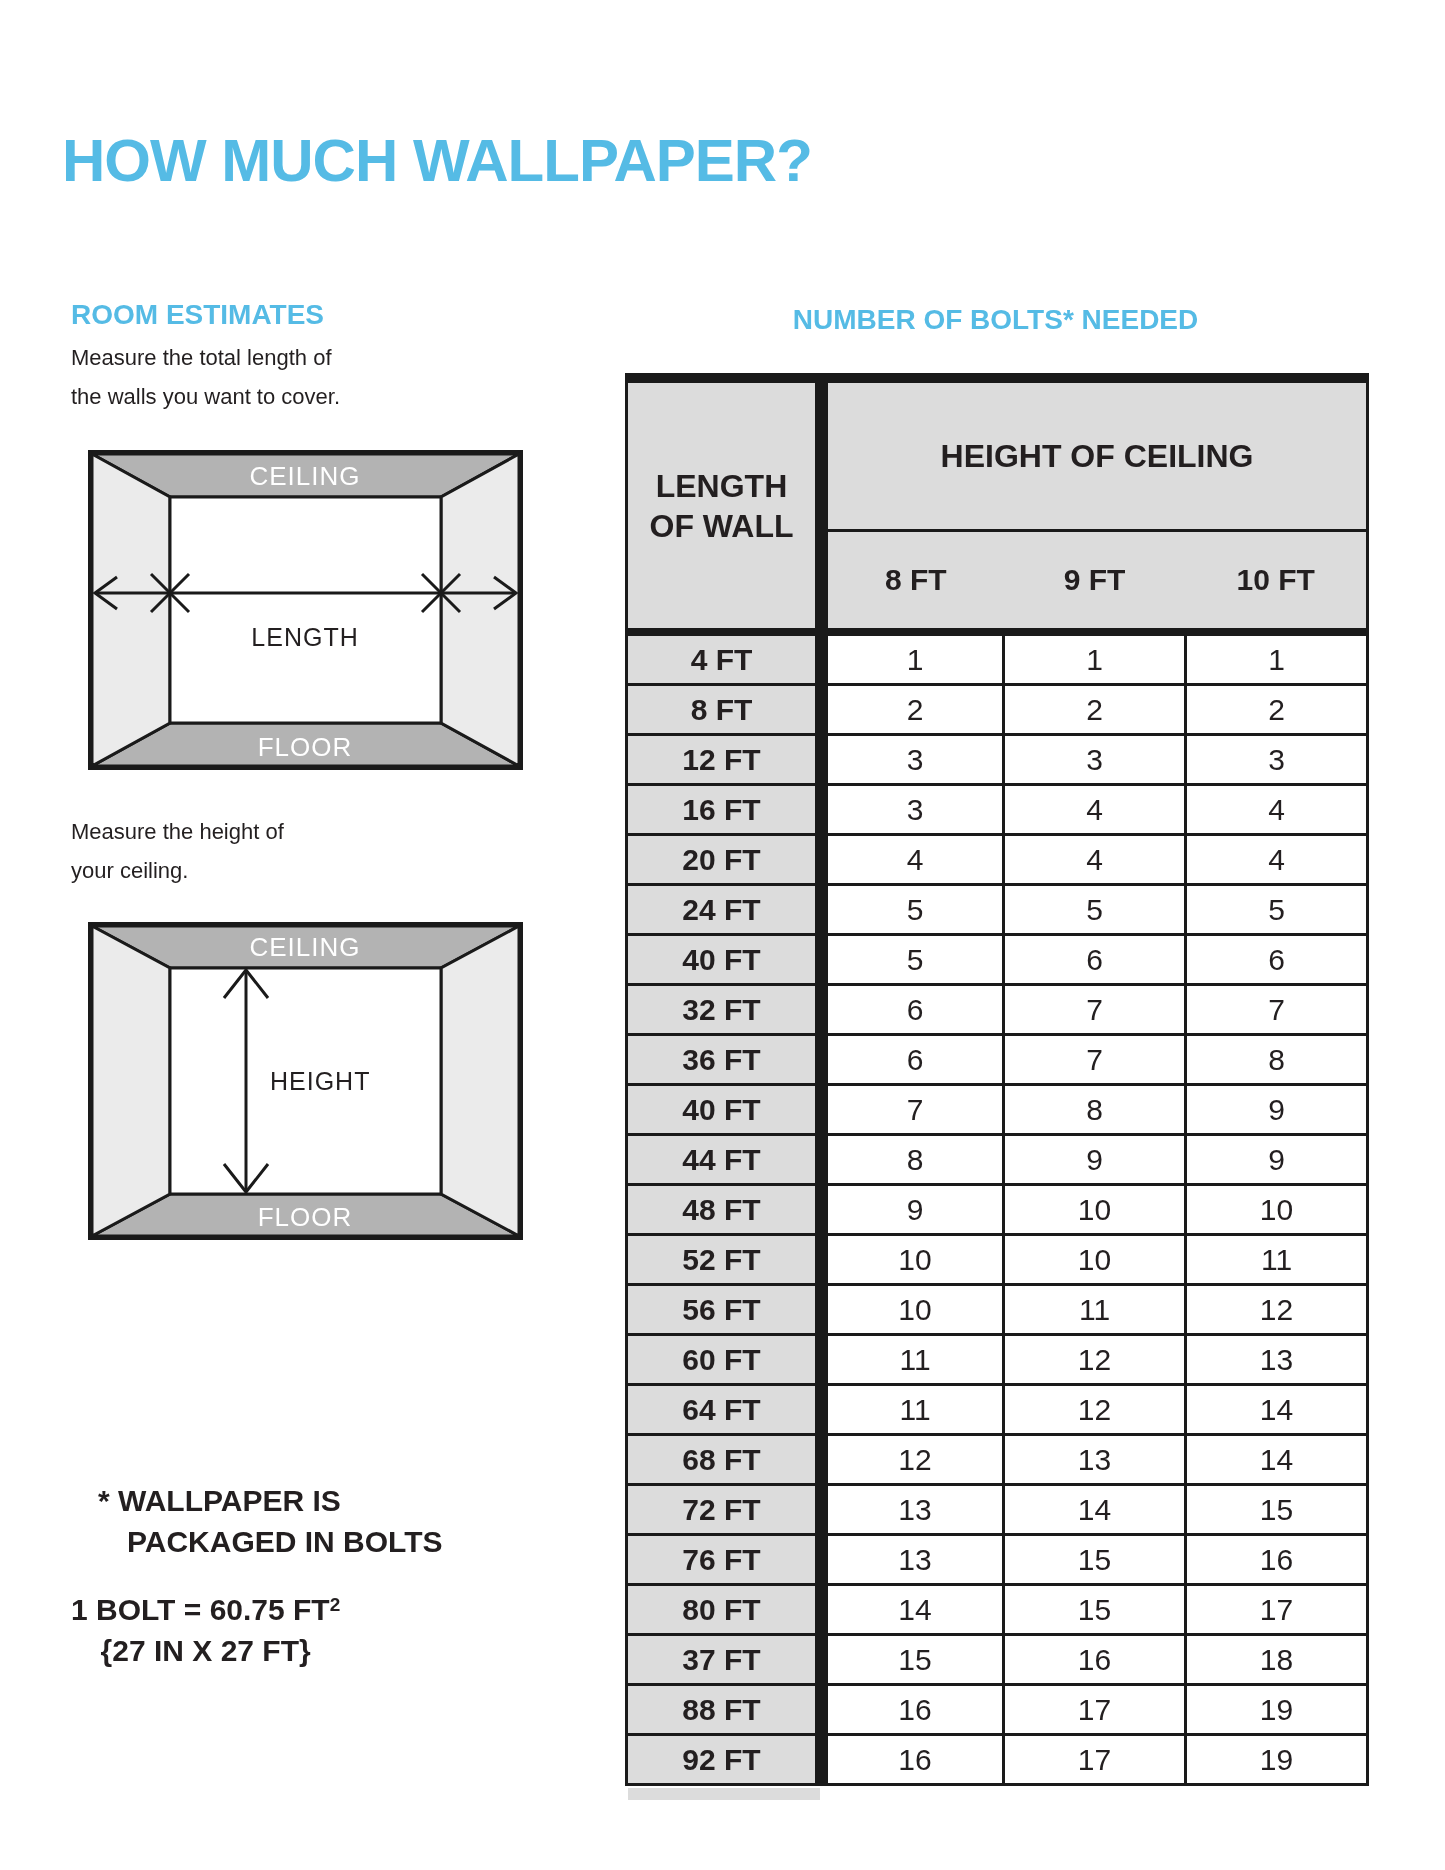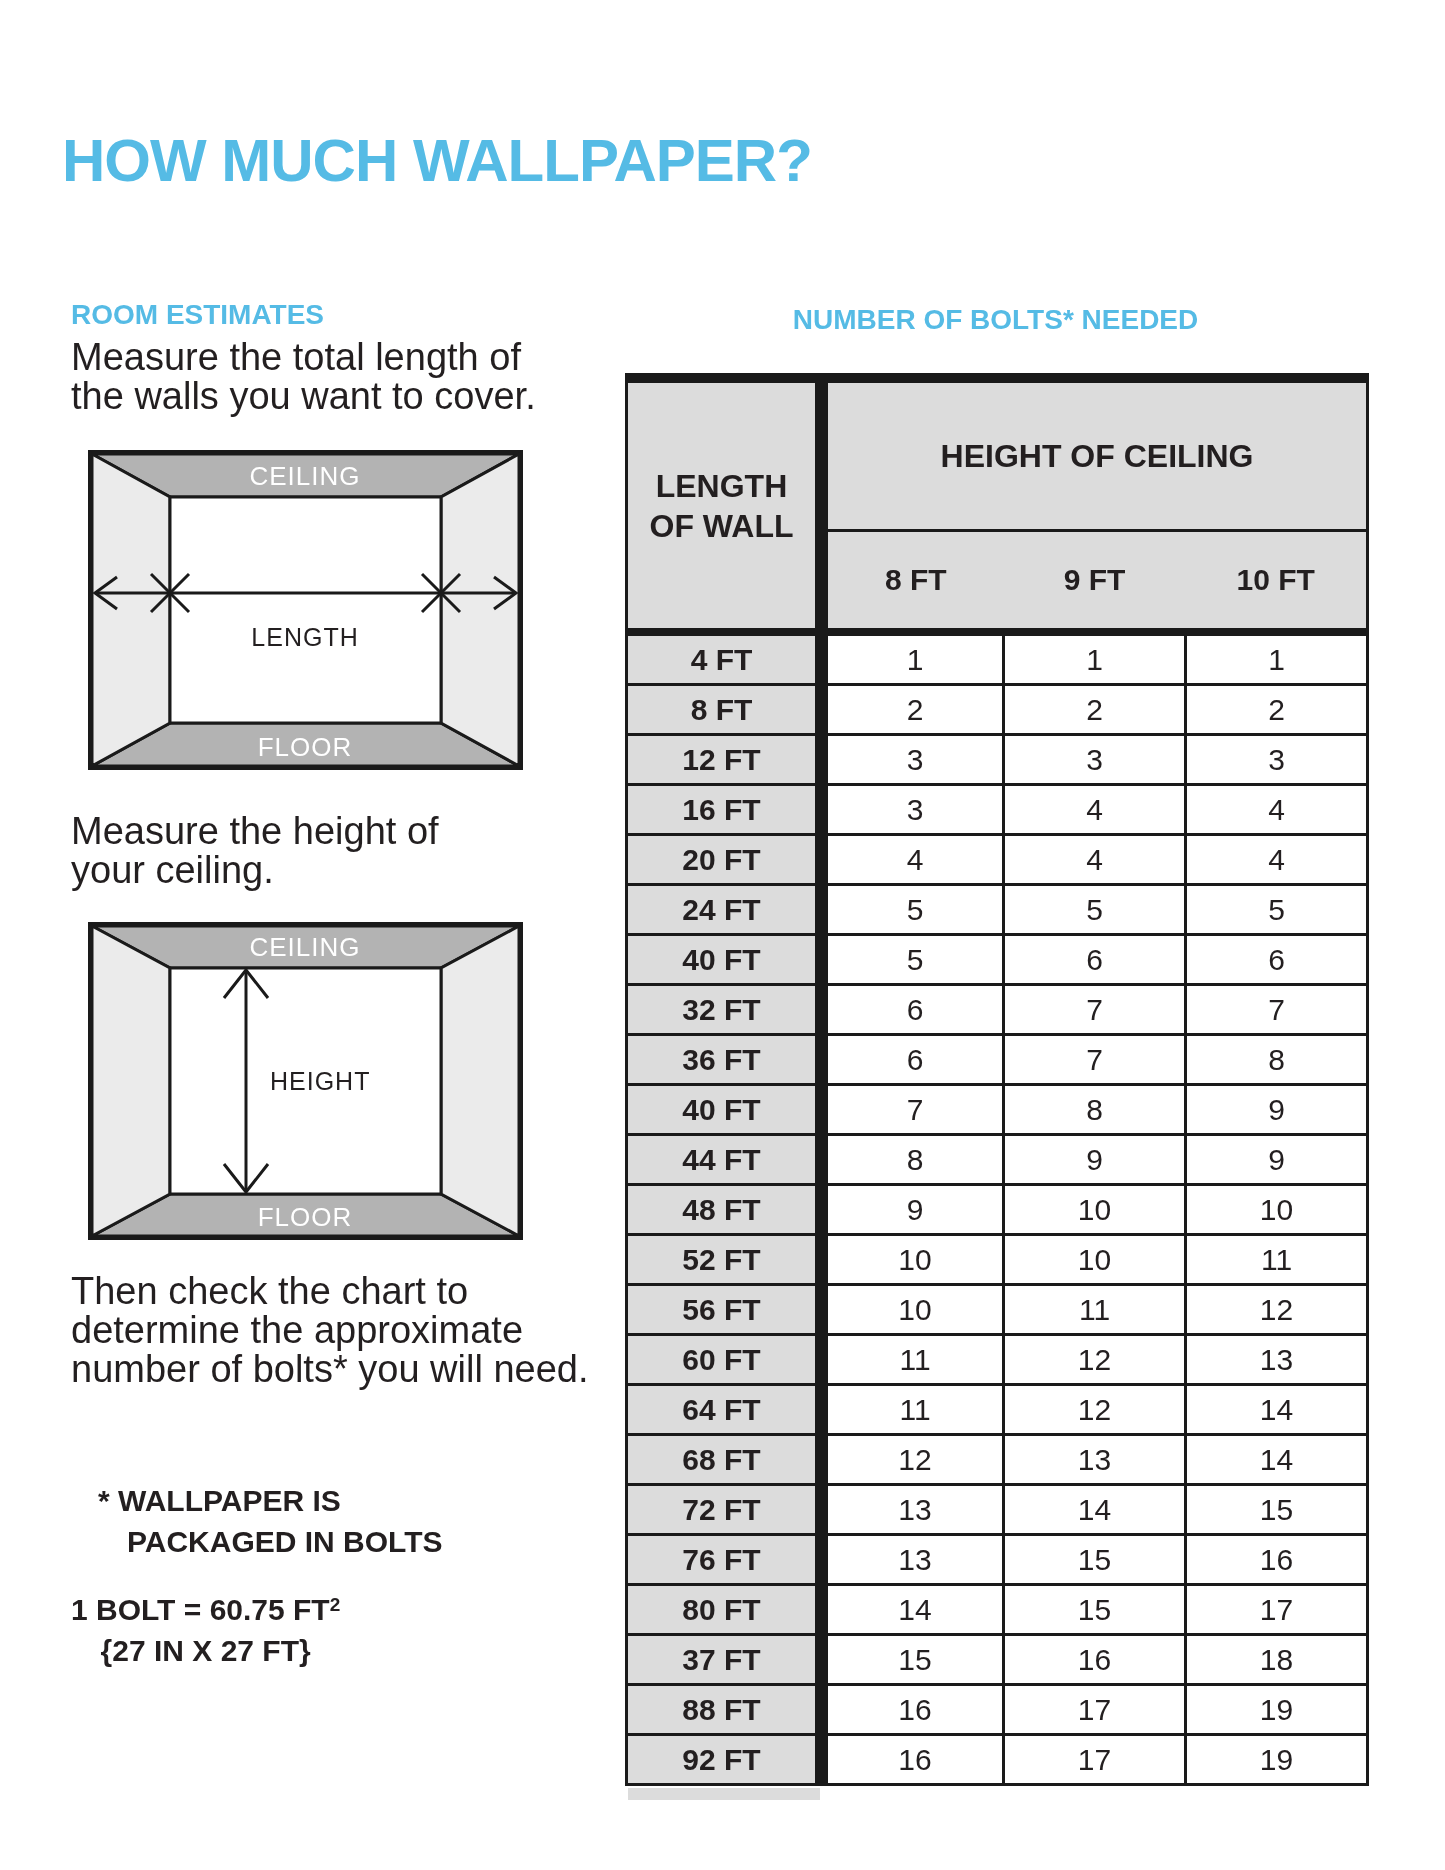--- a/index.html
+++ b/index.html
@@ -11,21 +11,21 @@
   
   .main-title{
     left:62px;top:86px;font-size:60px;font-weight:bold;color:#55bbe5;letter-spacing:-1px;white-space:nowrap;
   }
   .section-head{
     font-size:28px;font-weight:bold;color:#55bbe5;letter-spacing:0;white-space:nowrap;
   }
   .room-head{left:71px;top:276px;}
   .table-head{left:625px;top:281px;width:741px;text-align:center;}
   
-  .copy{font-size:38px;line-height:39px;color:#231f20;}
+  .copy{font-size:22px;line-height:39px;color:#231f20;}
   .copy span{display:block;}
   .p1{left:71px;top:338px;}
   .p2{left:71px;top:812px;}
   .p3{left:71px;top:1272px;}
   .footnote{left:71px;top:1480px;font-size:30px;line-height:41px;font-weight:bold;margin-left:27px;}
   .footnote .ind{padding-left:29px;}
   .boltinfo{left:71px;top:1584px;font-size:30px;line-height:41px;font-weight:bold;text-align:center;}
   .boltinfo sup{font-size:19px;vertical-align:9px;}
   
   .diag{left:88px;}
@@ -116,25 +116,20 @@
         <line x1="158" y1="48" x2="158" y2="270"></line>
         <polyline points="136,76 158,48 180,76"></polyline>
         <polyline points="136,242 158,270 180,242"></polyline>
       </g>
       <text x="217" y="34" text-anchor="middle" fill="#ffffff" font-size="26" letter-spacing="1">CEILING</text>
       <text x="217" y="304" text-anchor="middle" fill="#ffffff" font-size="26" letter-spacing="1">FLOOR</text>
       <text x="182" y="168" text-anchor="start" fill="#231f20" font-size="25" letter-spacing="1">HEIGHT</text>
     </svg>
   </div>
 
-  <div class="abs copy p3">
-    <span>Then check the chart to</span>
-    <span>determine the approximate</span>
-    <span>number of bolts* you will need.</span>
-  </div>
 
   <div class="abs footnote">
     <span style="display:block">* WALLPAPER IS</span>
     <span style="display:block" class="ind">PACKAGED IN BOLTS</span>
   </div>
 
   <div class="abs boltinfo">
     <span style="display:block"><span>1 BOLT = 60.75 FT</span><sup>2</sup></span>
     <span style="display:block">{27 IN X 27 FT}</span>
   </div>

